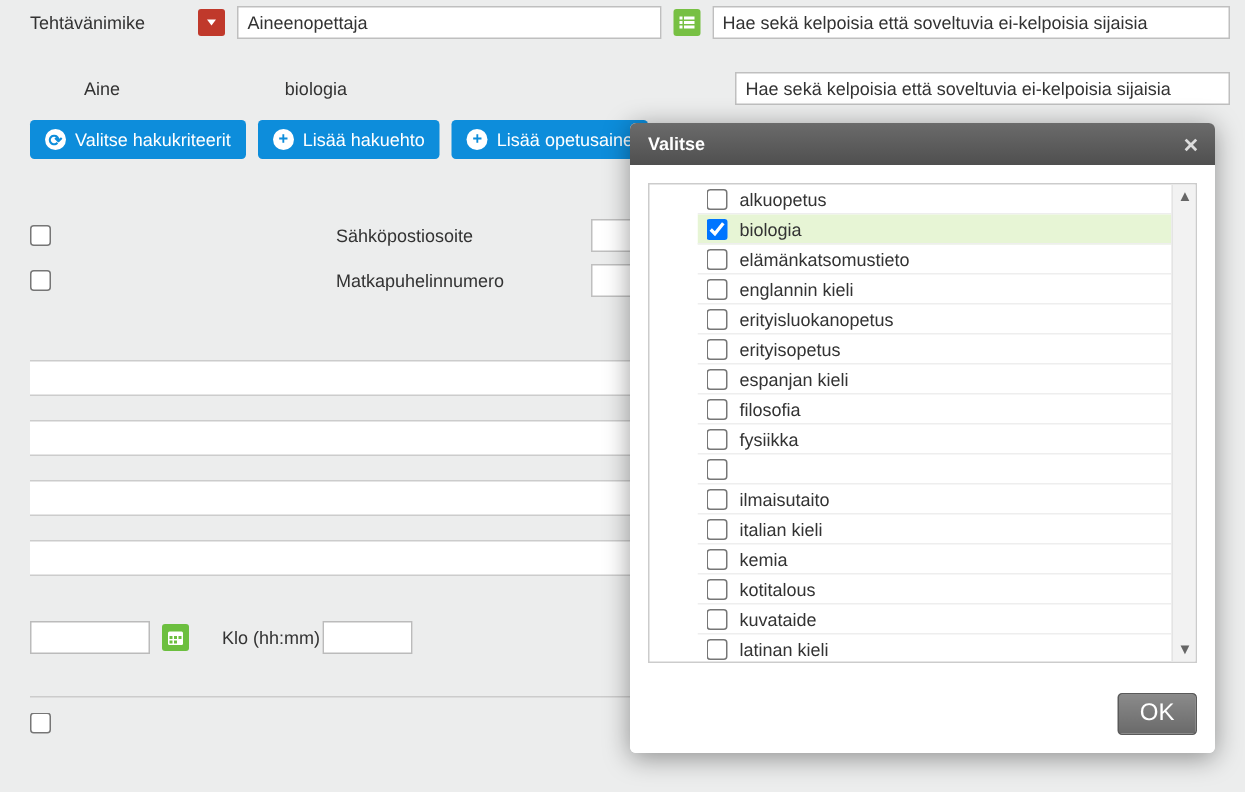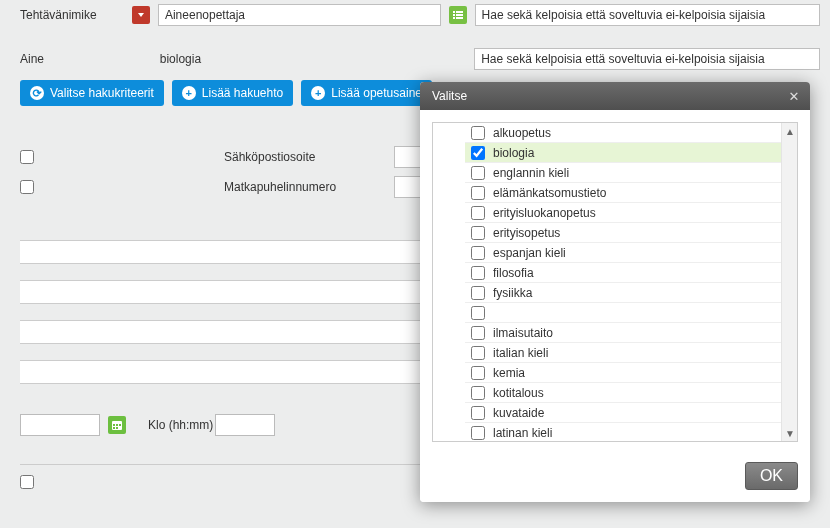--- a/index.html
+++ b/index.html
@@ -62,21 +62,21 @@
     display: flex; flex-direction: column;
     background: #fff;
   }
   .modal-header {
     height: 28px;
     background: linear-gradient(#6b6b6b, #4f4f4f);
     color: #fff;
     display: flex; align-items: center; justify-content: space-between;
     padding: 0 8px 0 12px;
     font-size: 12px;
-    font-weight: normal;
+    font-weight: bold;
     text-align: center;
   }
   .close-x {
     width: 16px; height: 16px; color: #ddd; cursor: pointer;
     display: flex; align-items: center; justify-content: center;
     font-size: 13px;
   }
   .modal-body {
     flex: 1;
     padding: 12px;
@@ -142,21 +142,21 @@
         <rect x="4" y="5" width="7" height="2" fill="#fff"></rect>
       <rect x="1" y="8" width="2" height="2" fill="#fff"></rect>
         <rect x="4" y="8" width="7" height="2" fill="#fff"></rect>
     </svg>
   </div>
   <div class="txt-input wide2">
     <span>Hae sekä kelpoisia että soveltuvia ei-kelpoisia sijaisia</span>
   </div>
 </div>
 
-<div class="row" style="margin-top:14px;">
+<div class="row" style="margin-top:14px;margin-left:36px;">
   <div class="label-col">Aine</div>
   <div style="width:18px"></div>
   <div class="val-read wide1">biologia</div>
   <div style="width:18px"></div>
   <div class="txt-input wide2">
     <span>Hae sekä kelpoisia että soveltuvia ei-kelpoisia sijaisia</span>
   </div>
 </div>
 
 <div class="buttons-row">
@@ -229,25 +229,25 @@
           <div class="list-item">
             <input type="checkbox" class="chk" style="">
             <span>alkuopetus</span>
           </div>
           <div class="list-item sel">
             <input type="checkbox" class="chk" checked="" style="">
             <span>biologia</span>
           </div>
           <div class="list-item">
             <input type="checkbox" class="chk" style="">
+            <span>elämänkatsomustieto</span>
+          </div>
+          <div class="list-item">
+            <input type="checkbox" class="chk" style="">
             <span>englannin kieli</span>
-          </div>
-          <div class="list-item">
-            <input type="checkbox" class="chk" style="">
-            <span>elämänkatsomustieto</span>
           </div>
           <div class="list-item">
             <input type="checkbox" class="chk" style="">
             <span>erityisluokanopetus</span>
           </div>
           <div class="list-item">
             <input type="checkbox" class="chk" style="">
             <span>erityisopetus</span>
           </div>
           <div class="list-item">

